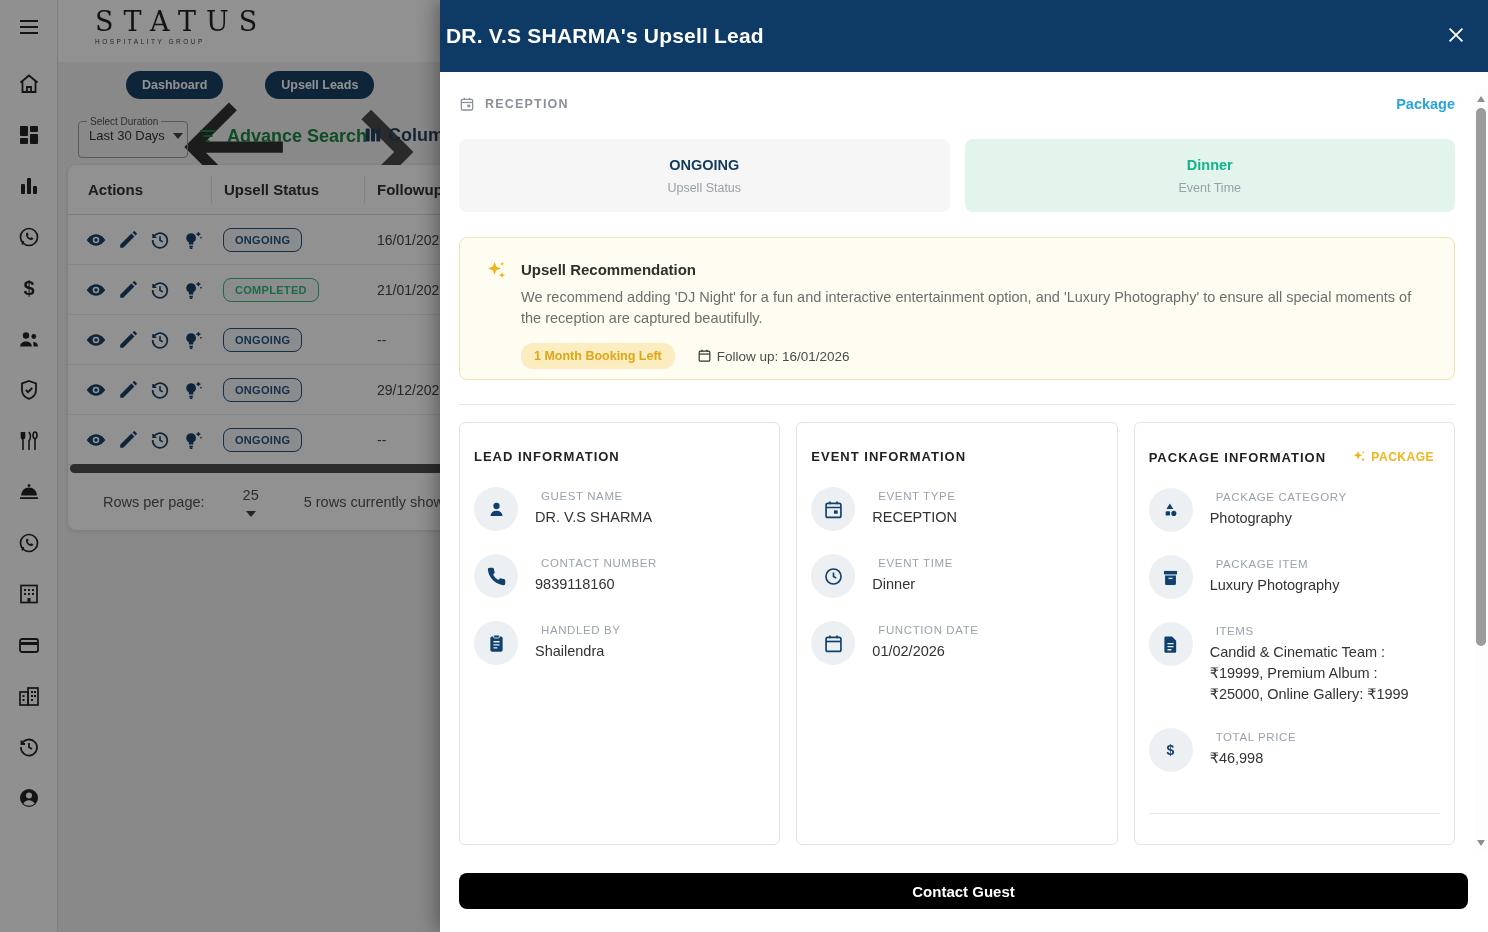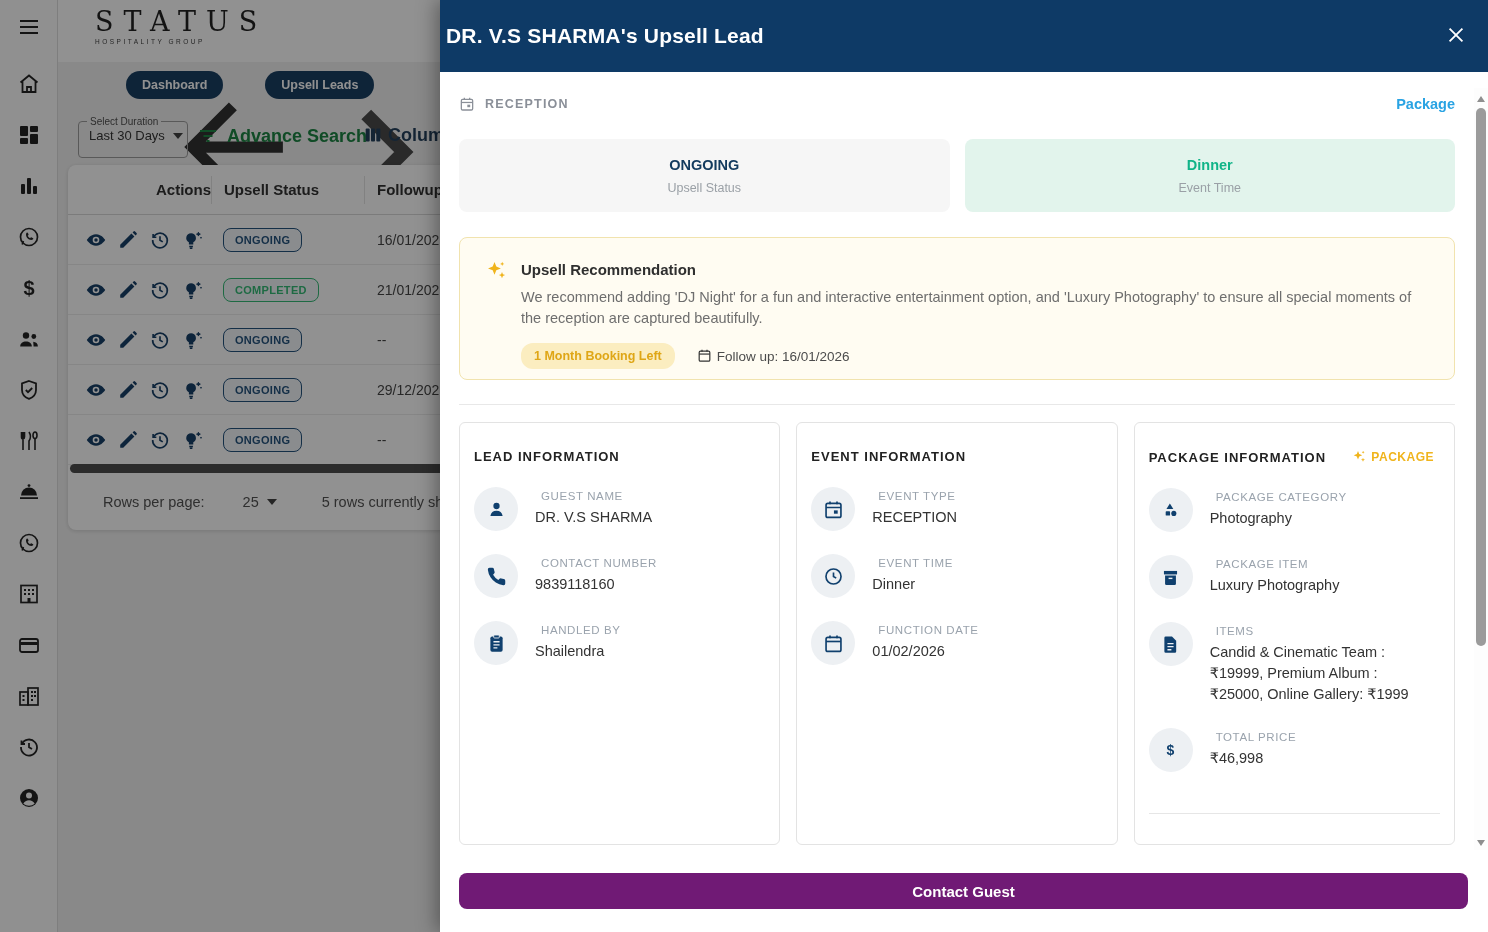--- a/index.html
+++ b/index.html
@@ -48,37 +48,37 @@
   #advsearch svg { width:24px; height:24px; }
   #columns-btn { position:absolute; left:362px; top:124px; display:flex; align-items:center;
     gap:4px; color:#1c3a57; font-weight:bold; font-size:18px; cursor:pointer; white-space:nowrap; }
   #columns-btn svg { width:22px; height:22px; }
 
   
   #table-card { position:absolute; left:68px; top:165px; width:820px; height:365px;
     background:#fff; border-radius:8px; box-shadow:0 1px 4px rgba(0,0,0,.15); }
   .thead { display:flex; height:50px; align-items:center; border-bottom:1px solid #d8d8d8;
     font-weight:bold; font-size:15px; color:#2b2b2b; }
-  .th-actions { width:143px; padding-left:20px;text-align:right; }
+  .th-actions { width:143px; padding-left:20px; }
   .th-status  { width:153px; padding-left:12px; border-left:1px solid #e2e2e2; height:28px; line-height:28px; }
   .th-follow  { padding-left:12px; border-left:1px solid #e2e2e2; height:28px; line-height:28px; }
   .trow { display:flex; height:50px; align-items:center; border-bottom:1px solid #ececec; }
   .td-actions { width:143px; padding-left:17px; display:flex; gap:10px; align-items:center; }
   .td-actions svg { width:22px; height:22px; color:#103a63; cursor:pointer; }
   .td-status { width:153px; padding-left:12px; }
   .td-follow { padding-left:13px; font-size:14px; color:#3f3f3f; }
   .pill { display:inline-block; border:1.5px solid #1d4d79; color:#1d4d79; background:#f2f6fa;
     font-size:11px; font-weight:bold; border-radius:8px; padding:5px 11px; letter-spacing:.3px; }
   .pill.completed { border-color:#2eb872; color:#2eb872; }
   #hscroll { position:absolute; left:2px; top:299px; width:816px; height:9px;
     background:#474747; border-radius:5px; cursor:pointer; }
   #table-footer { position:absolute; left:0; top:315px; width:100%; height:44px;
     display:flex; align-items:center; font-size:14.5px; color:#4d4d4d; }
   .rpp-label { margin-left:35px; }
-  .rpp-value { margin-left:38px; display:flex; align-items:center; gap:8px; cursor:pointer; }
+  .rpp-value { margin-left:38px; display:flex; align-items:center; gap:8px; cursor:pointer;flex-direction:column; }
   .rows-shown { margin-left:45px; }
 
   
   #overlay { position:absolute; inset:0; background:rgba(10,10,10,0.45); }
 
   
   #modal { position:absolute; left:440px; top:0; width:1048px; height:932px;
     background:#fff; box-shadow:-4px 0 18px rgba(0,0,0,.35); }
   #modal-header { position:absolute; left:0; top:0; width:100%; height:72px;
     background:#0e3a66; display:flex; align-items:center; }
@@ -127,21 +127,21 @@
   .pkg-badge svg { width:16px; height:16px; }
   .info-item { display:flex; gap:17px; margin-top:23px; }
   .ic-circle { width:44px; height:44px; border-radius:50%; background:#edf0f3; flex:none;
     display:flex; align-items:center; justify-content:center; color:#10406e; }
   .ic-circle svg { width:21px; height:21px; }
   .item-label { font-size:11.5px; color:#9aa3ad; letter-spacing:.6px; padding-top:3px;margin-left:6px; }
   .item-value { font-size:14.5px; color:#333; margin-top:5px; line-height:1.45; }
   .card-divider { position:absolute; left:14px; right:14px; bottom:30px; height:1px; background:#e6e6e6; }
 
   #contact-btn { position:absolute; left:19px; top:873px; width:1009px; height:36px;
-    background:#701a75; color:#fff; font-size:15px; font-weight:bold; border:none;
+    background:#000000; color:#fff; font-size:15px; font-weight:bold; border:none;
     border-radius:8px; cursor:pointer; font-family:inherit; }
 
   
   #vscroll { position:absolute; right:0; top:88px; width:14px; height:762px; background:#fdfdfd; }
   .scroll-arrow-up { position:absolute; left:3px; top:8px; width:0; height:0;
     border-left:4px solid transparent; border-right:4px solid transparent;
     border-bottom:6px solid #8f8f8f; cursor:pointer; }
   .scroll-arrow-down { position:absolute; left:3px; bottom:4px; width:0; height:0;
     border-left:4px solid transparent; border-right:4px solid transparent;
     border-top:6px solid #8f8f8f; cursor:pointer; }

